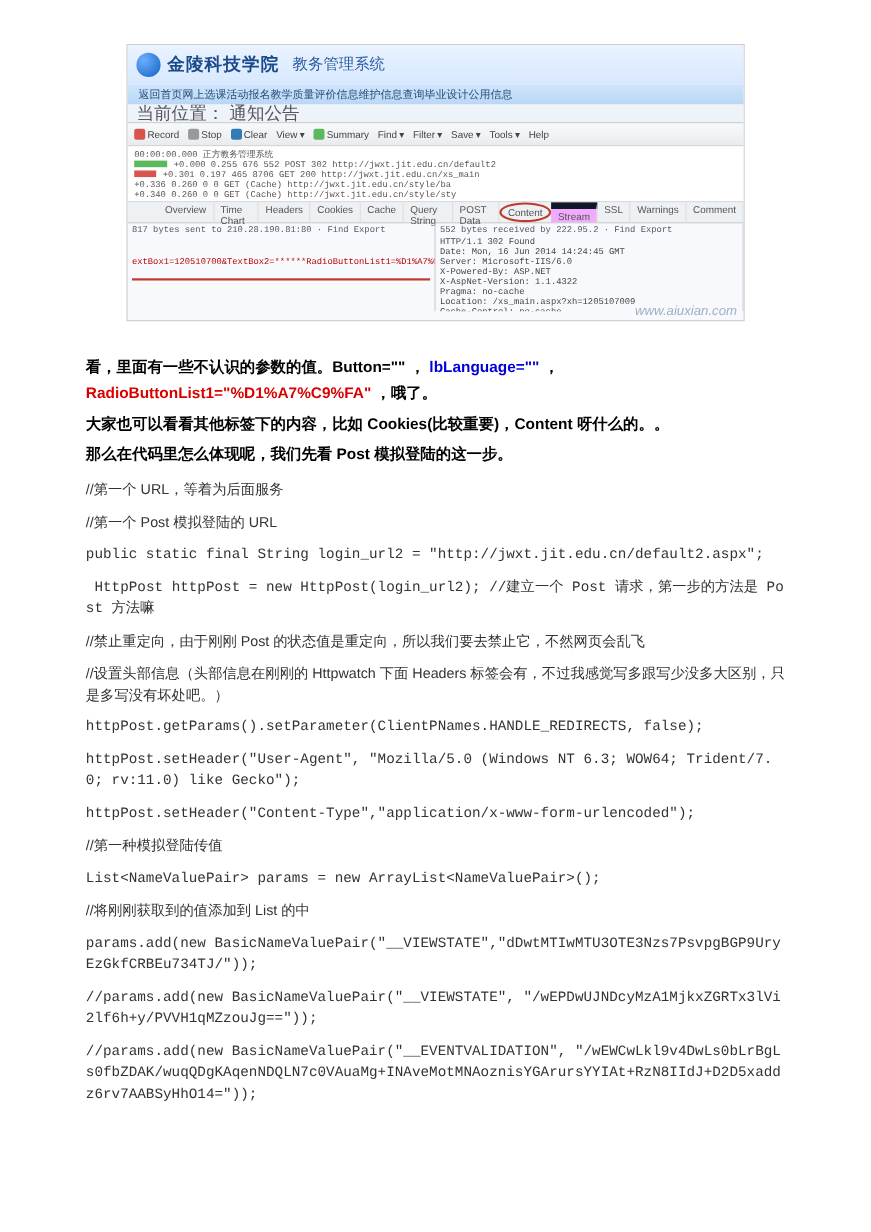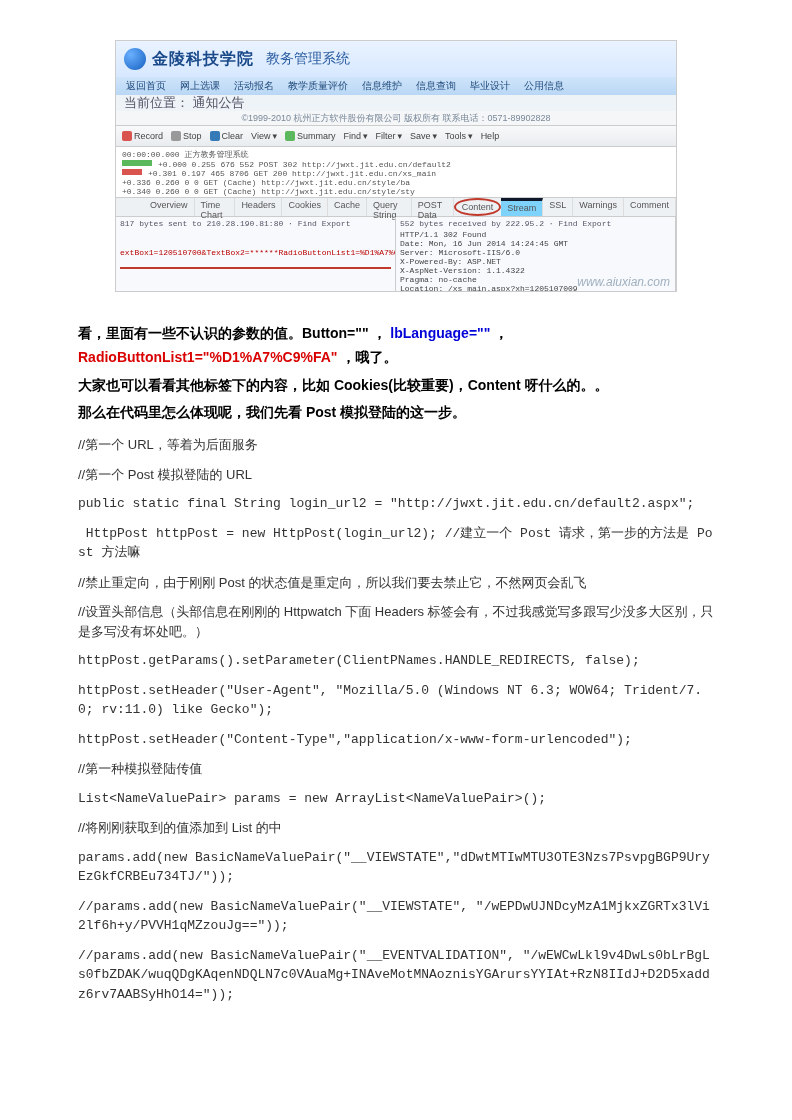--- a/index.html
+++ b/index.html
@@ -43,27 +43,26 @@
   }
   .app-sub {
     font-size: 14px;
     color: #2a5ca0;
     margin-left: 6px;
   }
   .nav-row {
     background: linear-gradient(#cfe4fa,#b9d7f5);
     height: 18px;
     display: flex;
-    gap: 14px;
     padding: 0 10px;
     align-items: center;
   }
   .nav-item { font-size: 10px; color: #234d7d; }
   .bread {
-    height: 16px; background:#eef3f8; font-size:13px;
+    height: 16px; background:#eef3f8; font-size:16px;
     padding: 0 8px; display:flex; align-items:center; color:#556;
   }
   .copyright {
     font-size: 9px; color:#7a8899; text-align:center;
     background:#f4f6f8; height:14px; display:flex; align-items:center;
     justify-content:center;
   }
   .toolbar {
     height: 20px; background: linear-gradient(#f8f9fa,#e9ecef);
     border-top:1px solid #ccc; border-bottom:1px solid #ccc;
@@ -80,21 +79,21 @@
   }
   .grid-row { display:flex; gap:6px; white-space:nowrap; }
   .bar-mini { display:inline-block; height:6px; width:30px; background:#5cb85c; vertical-align:middle; }
   .tabs-row {
     height:18px; background:#eef1f4; border-bottom:1px solid #ccc;
     display:flex; font-size:9px; color:#555;padding-left:28px;
   }
   .tab {
     padding: 2px 6px; border-right:1px solid #ddd;
   }
-  .tab.active { background:#7dd3fc; border-top:3px solid #0f172a; position:relative; top:0; }
+  .tab.active { background:#f0abfc; border-top:6px solid #0f172a; position:relative; top:0; }
   .circled { border:2px solid #c0392b; border-radius:50%; }
   .bottom-area { display:flex; height: 80px; }
   .pane {
     flex:1; border-right:1px solid #ccc; overflow:hidden;
     padding:2px 4px; font-size:8px; font-family:"Courier New",monospace;
     color:#444;
   }
   .pane-head { font-size:8px; color:#556; margin-bottom:2px; }
   .scribble { color:#b00; font-family: "Courier New", monospace; }
   .red-underline {
@@ -143,21 +142,20 @@
       <span class="nav-item">返回首页</span>
       <span class="nav-item">网上选课</span>
       <span class="nav-item">活动报名</span>
       <span class="nav-item">教学质量评价</span>
       <span class="nav-item">信息维护</span>
       <span class="nav-item">信息查询</span>
       <span class="nav-item">毕业设计</span>
       <span class="nav-item">公用信息</span>
     </div>
     <div class="bread">当前位置： 通知公告</div>
-    <div class="copyright">©1999-2010 杭州正方软件股份有限公司 版权所有 联系电话：0571-89902828</div>
     <div class="toolbar">
       <span class="toolbar-item">
           <span class="tb-icon red"></span>
           <span>Record</span>
         </span>
       <span class="toolbar-item">
           <span class="tb-icon gry"></span>
           <span>Stop</span>
         </span>
       <span class="toolbar-item">

